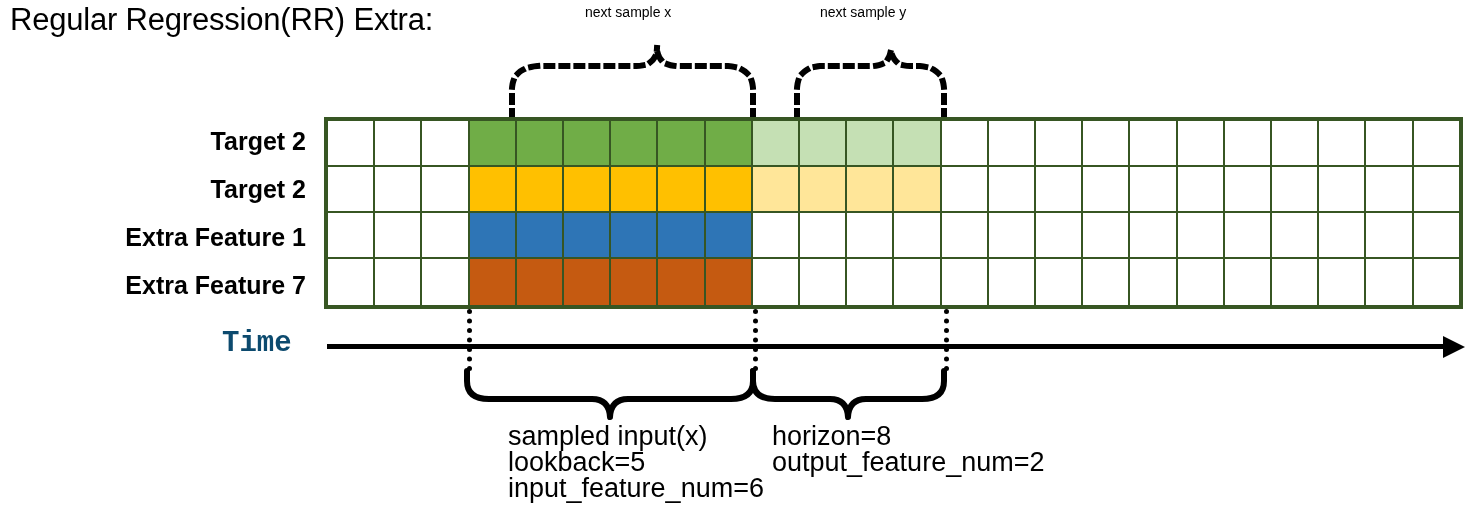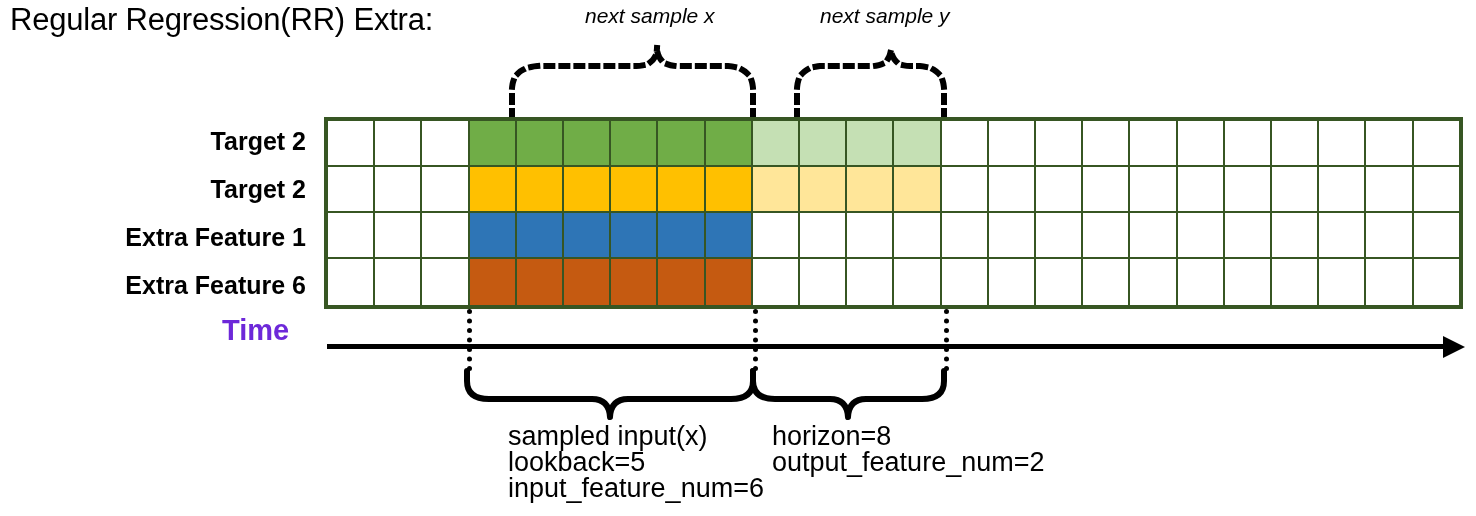--- a/index.html
+++ b/index.html
@@ -55,22 +55,22 @@
     flex:1 1 0;
     background:#ffffff;
     margin:0 2px 2px 0;
     min-width:0;
   }
   .grid-row:last-child .cell{margin-bottom:0;}
   .grid-row .cell:last-child{margin-right:0;}
 
   
   #time-label{
-    left:222px; top:314px;
-    font-size:29px; font-weight:bold; color:#6d28d9;
+    left:222px; top:327px;
+    font-size:29px; font-weight:bold; color:#0c4a6e;font-family:Liberation Mono, monospace;
   }
   #time-axis-line{
     left:327px; top:344px;
     width:1124px; height:5px;
     background:#000;
   }
   #time-axis-arrow{
     left:1443px; top:336px;
     width:0;height:0;
     border-top:11px solid transparent;
@@ -89,21 +89,21 @@
 
   
   .brace-caption{
     font-size:27px; color:#000; line-height:26px;
     white-space:nowrap;
   }
   #caption-x{left:508px; top:423px;}
   #caption-y{left:772px; top:423px;}
 
   .top-caption{
-    font-size:21px; font-style:italic; color:#000;
+    font-size:14px; color:#000;
     white-space:nowrap;
     text-align:center;
   }
   #top-caption-x{left:585px; top:4px;}
   #top-caption-y{left:820px; top:4px;}
 </style>
 </head>
 <body>
 
 <div class="abs" id="page-title">Regular Regression(RR) Extra:</div>
@@ -117,21 +117,21 @@
   <path d="M944,117 L944,90 Q944,68 920,66 L910,66 Q892,66 891,48" fill="none" stroke="#000" stroke-width="6" stroke-dasharray="6 9" stroke-linecap="square"></path>
 </svg>
 
 <div class="abs top-caption" id="top-caption-x">next sample x</div>
 <div class="abs top-caption" id="top-caption-y">next sample y</div>
 
 <div class="abs" id="row-labels">
   <div class="row-label">Target 2</div>
   <div class="row-label">Target 2</div>
   <div class="row-label">Extra Feature 1</div>
-  <div class="row-label">Extra Feature 6</div>
+  <div class="row-label">Extra Feature 7</div>
 </div>
 
 <div class="abs" id="grid">
   <div class="grid-row">
       <div class="cell" style="background: rgb(255, 255, 255);"></div>
       <div class="cell" style="background: rgb(255, 255, 255);"></div>
       <div class="cell" style="background: rgb(255, 255, 255);"></div>
       <div class="cell" style="background: rgb(112, 173, 71);"></div>
       <div class="cell" style="background: rgb(112, 173, 71);"></div>
       <div class="cell" style="background: rgb(112, 173, 71);"></div>

